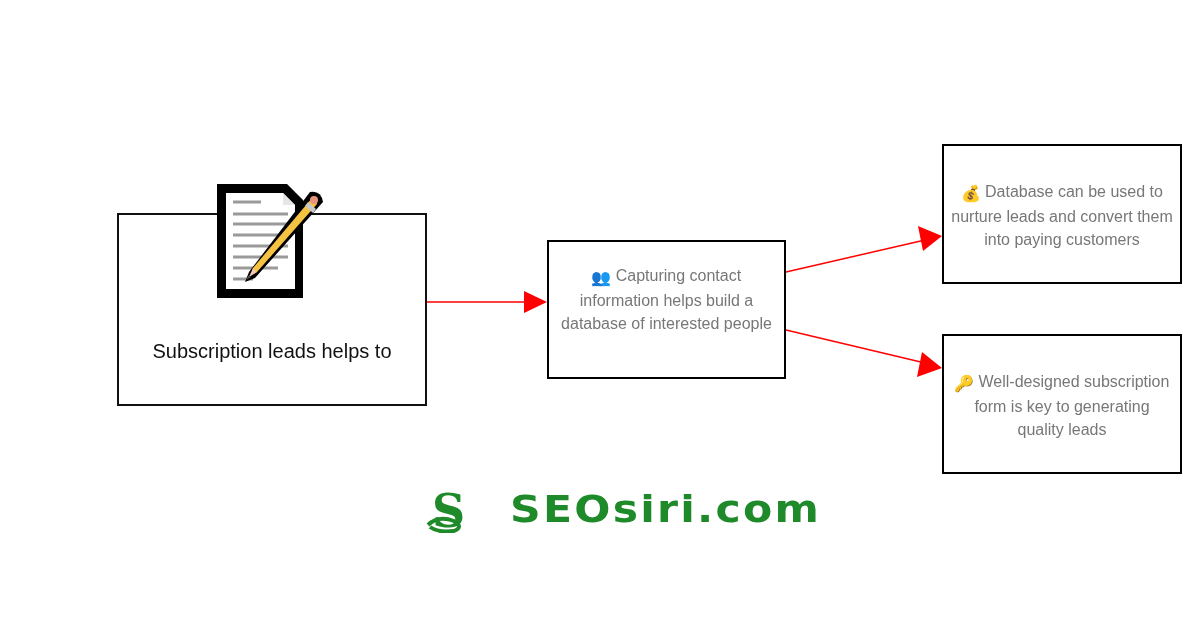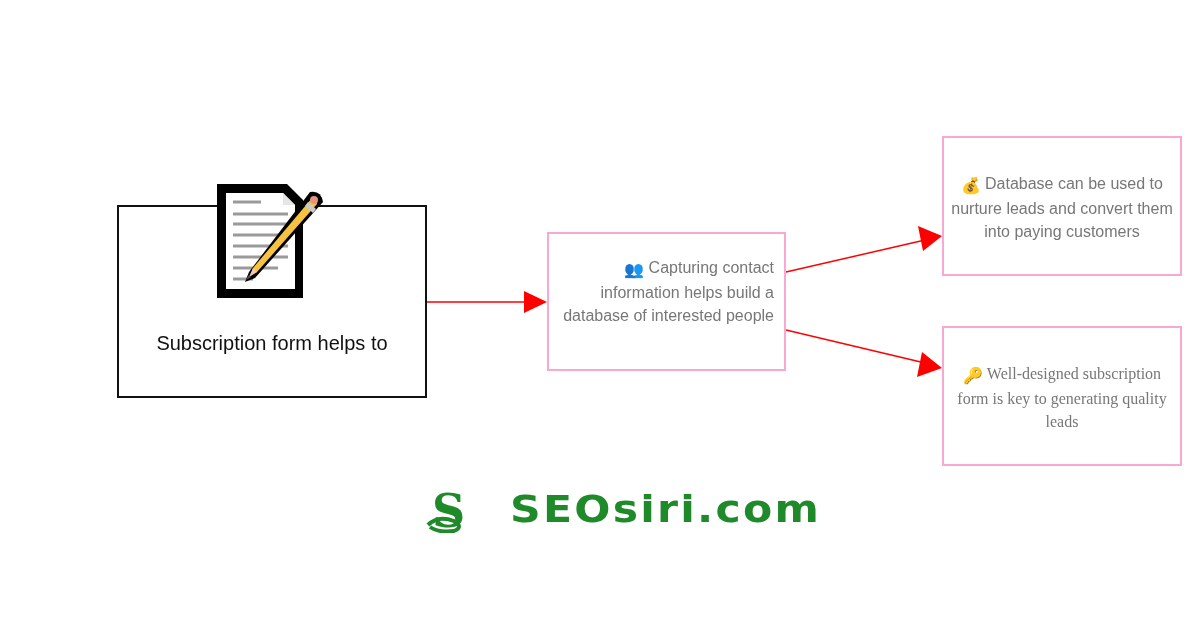--- a/index.html
+++ b/index.html
@@ -1,27 +1,27 @@
 <!DOCTYPE html>
 <html><head>
 <meta charset="utf-8">
 <style>
   html, body { margin:0; padding:0; }
   body { width:1200px; height:630px; background:#ffffff; position:relative; overflow:hidden;
          font-family:"Liberation Sans", sans-serif; }
-  .node { position:absolute; box-sizing:border-box; border:2px solid #f9a8d4; background:#fff; }
+  .node { position:absolute; box-sizing:border-box; border:2px solid #000000; background:#fff;margin-top:8px; }
   .node-text { position:absolute; left:0; right:0; text-align:center; color:#777; font-size:16px; line-height:23px; }
   #n1 { left:117px; top:205px; width:310px; height:193px; border-color:#111; }
   #n1 .node-text { color:#111; font-size:20px; line-height:32px; top:120px; left:-4px; right:-4px; }
   #n2 { left:547px; top:232px; width:239px; height:139px; }
-  #n2 .node-text { top:22px; padding:0 10px;text-align:right; }
+  #n2 .node-text { top:22px; padding:0 10px; }
   #n3 { left:942px; top:136px; width:240px; height:140px; }
   #n3 .node-text { top:34px; padding:0 6px; }
   #n4 { left:942px; top:326px; width:240px; height:140px; }
-  #n4 .node-text { top:34px; padding:0 6px;font-family:Liberation Serif, serif; }
+  #n4 .node-text { top:34px; padding:0 6px; }
   .emoji { display:inline-block; vertical-align:-2px; margin-right:4px; }
   svg.edges { position:absolute; left:0; top:0; pointer-events:none; }
   #doc-icon { position:absolute; left:213px; top:180px; width:118px; height:124px; }
   #logo { position:absolute; left:424px; top:484px; height:50px; display:flex; align-items:center; }
   #logo-mark { width:56px; height:48px; }
   #logo-text { margin-left:30px; font-family:"DejaVu Sans", sans-serif; font-weight:bold; font-size:38px;
                color:#1f8a2a; letter-spacing:2px; transform:scaleX(1.12); transform-origin:left center; }
 </style>
 </head>
 <body>
@@ -41,21 +41,21 @@
     <polygon points="918,226 942,236 923,251" fill="#ff0000"></polygon>
   </g>
   <g>
     <line x1="786" y1="330" x2="925" y2="363" stroke="#ff0000" stroke-width="1.5"></line>
     <polygon points="922,352 942,368 917,377" fill="#ff0000"></polygon>
   </g>
 </svg>
 
 <div class="node" id="n1">
   <div class="node-text">
-    <div>Subscription form helps to</div>
+    <div>Subscription leads helps to</div>
   </div>
 </div>
 
 <svg id="doc-icon" viewBox="0 0 118 124">
   <path d="M4,4 L74,4 L90,20 L90,118 L4,118 Z" fill="#000"></path>
   <path d="M13,13 L70,13 L82,25 L82,109 L13,109 Z" fill="#fff"></path>
   <path d="M70,13 L82,25 L70,25 Z" fill="#e6e6e6"></path>
   <g stroke="#9a9a9a" stroke-width="3">
     <line x1="20" y1="22" x2="48" y2="22"></line>
     <line x1="20" y1="34" x2="75" y2="34"></line>

